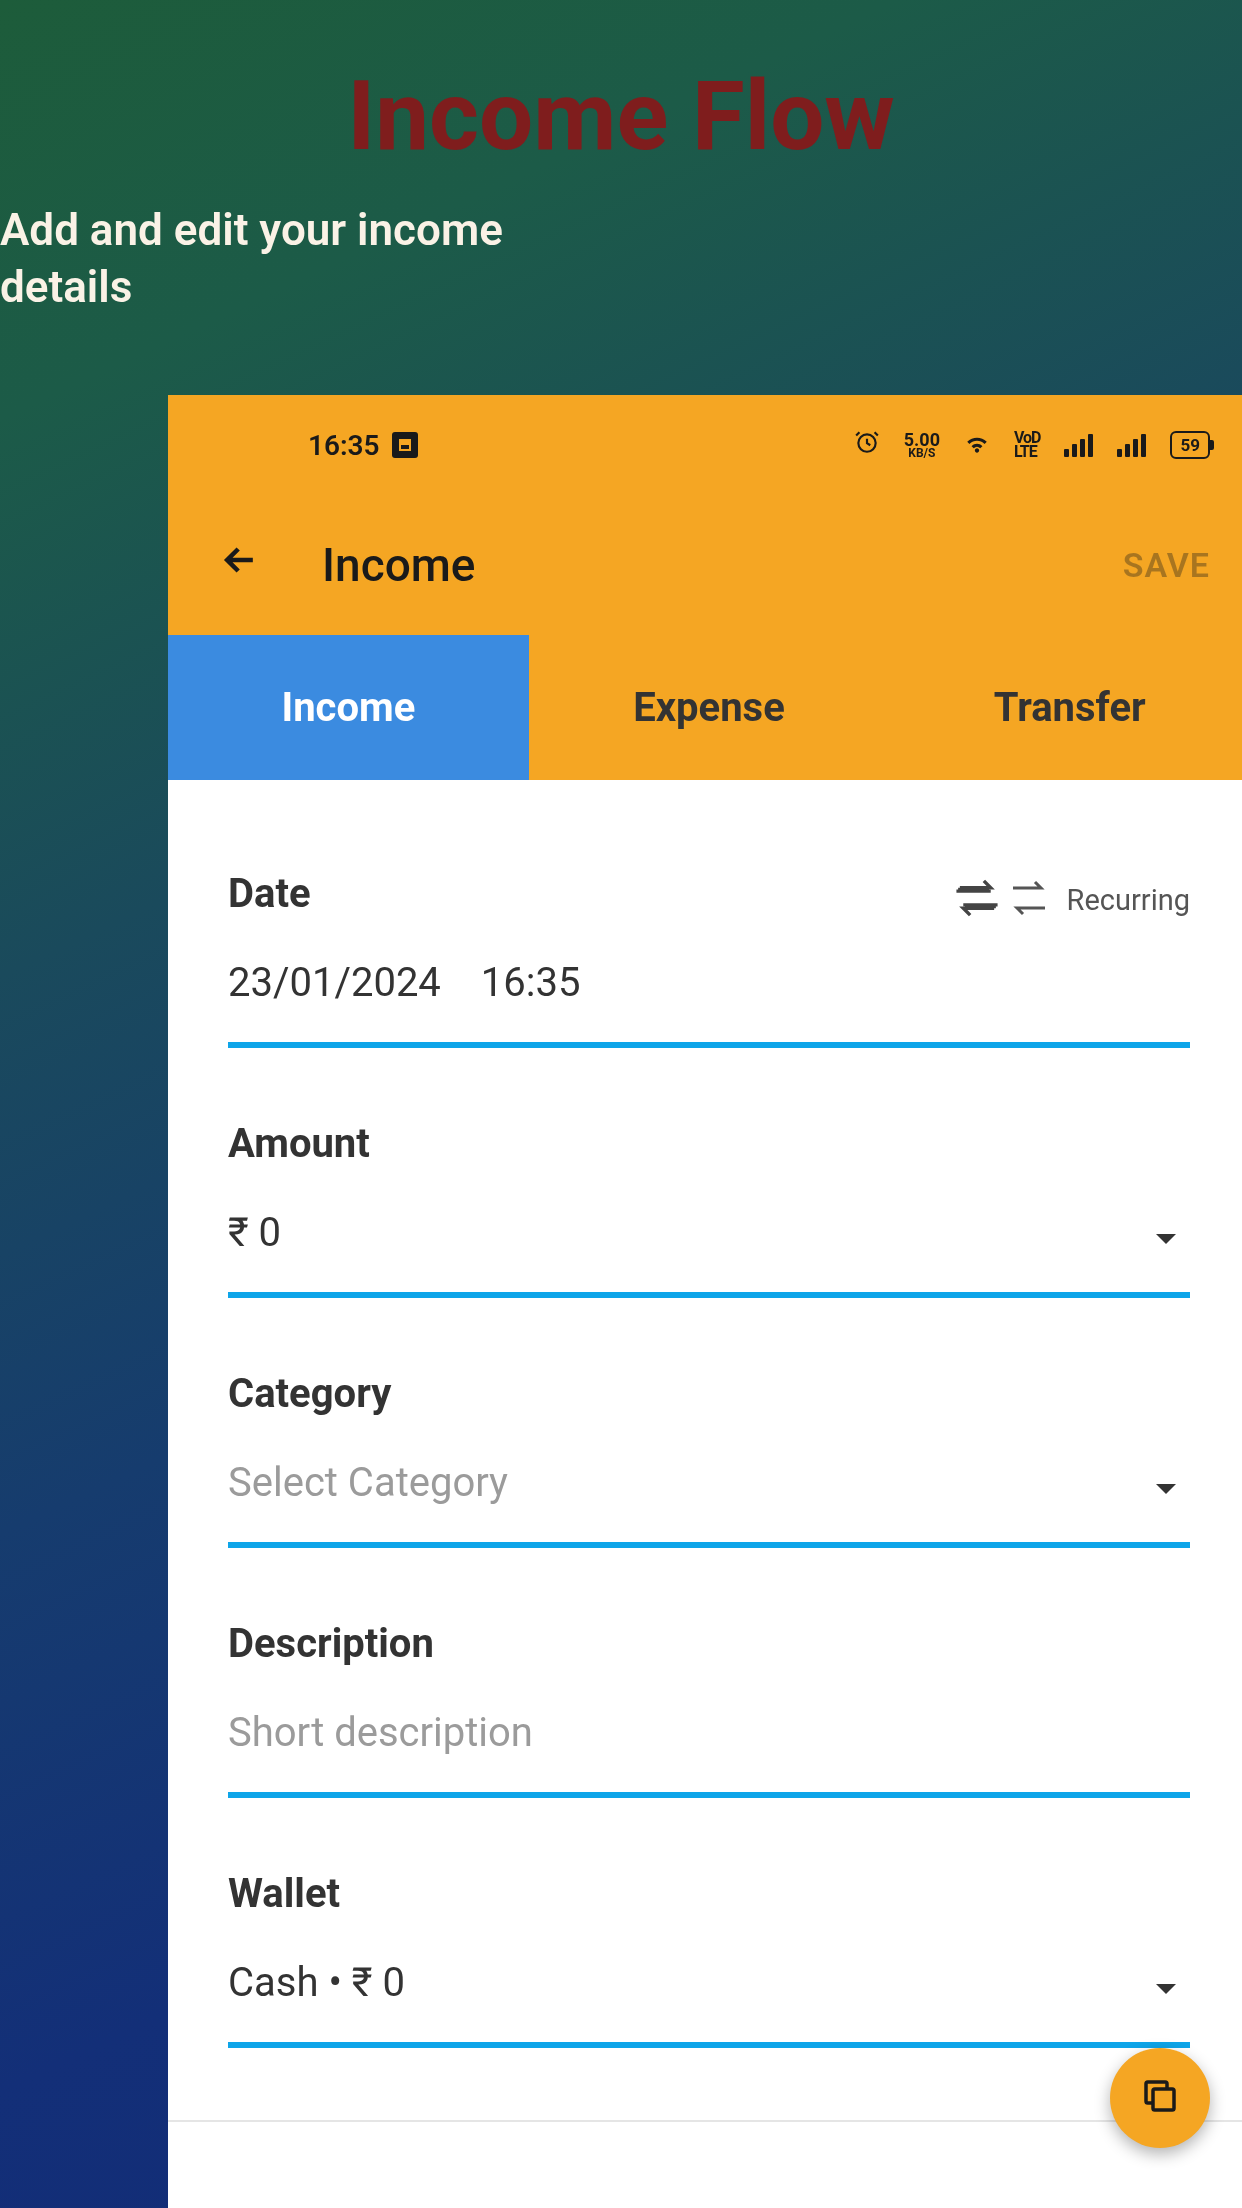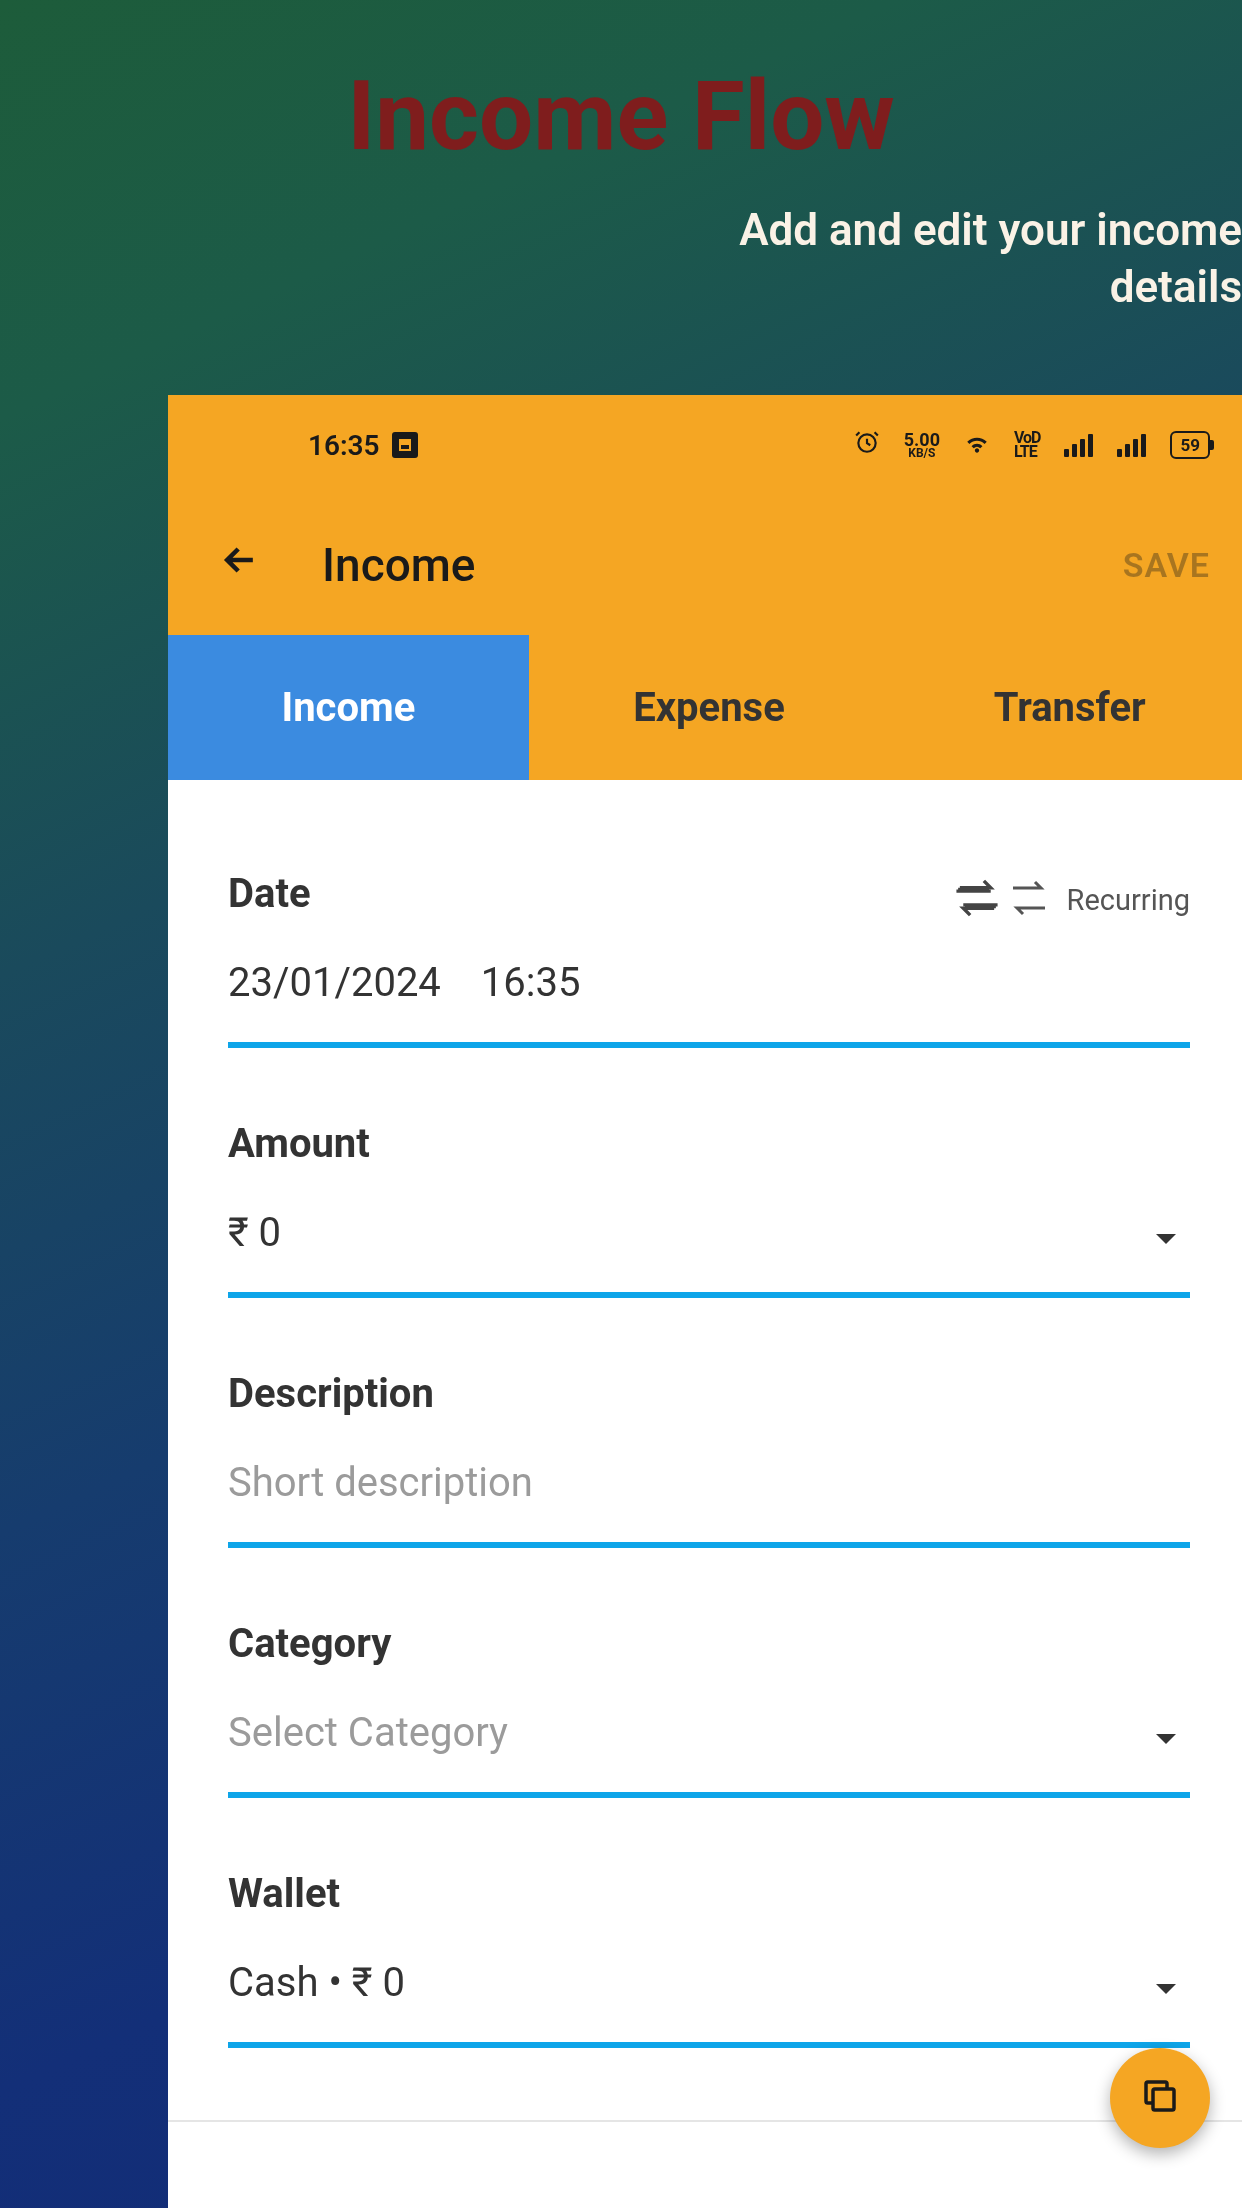--- a/index.html
+++ b/index.html
@@ -15,21 +15,21 @@
     color: #7f1d1d;
     font-size: 96px;
     font-weight: 700;
     text-align: center;
     padding-top: 60px;
   }
   .promo-subtitle {
     color: #faf2e6;
     font-size: 44px;
     font-weight: 600;
-    text-align: right;
+    text-align: left;
     margin-top: 30px;
     line-height: 1.3;
   }
   .phone {
     position: absolute;
     left: 168px;
     top: 395px;
     width: 1082px;
     height: 1813px;
     background: #ffffff;
@@ -329,32 +329,32 @@
       <div class="field-label">Amount</div>
       <div class="field-value">₹ 0</div>
       <span class="dropdown-arrow">
         <svg width="24" height="14" viewBox="0 0 24 14">
             <path d="M2 2l10 10L22 2" fill="#333"></path>
           </svg>
       </span>
     </div>
 
     <div class="field">
-      <div class="field-label">Description</div>
-      <div class="field-value placeholder">Short description</div>
-    </div>
-
-    <div class="field">
       <div class="field-label">Category</div>
       <div class="field-value placeholder">Select Category</div>
       <span class="dropdown-arrow">
         <svg width="24" height="14" viewBox="0 0 24 14">
             <path d="M2 2l10 10L22 2" fill="#333"></path>
           </svg>
       </span>
+    </div>
+
+    <div class="field">
+      <div class="field-label">Description</div>
+      <div class="field-value placeholder">Short description</div>
     </div>
 
     <div class="field">
       <div class="field-label">Wallet</div>
       <div class="field-value">Cash • ₹ 0</div>
       <span class="dropdown-arrow">
         <svg width="24" height="14" viewBox="0 0 24 14">
             <path d="M2 2l10 10L22 2" fill="#333"></path>
           </svg>
       </span>

